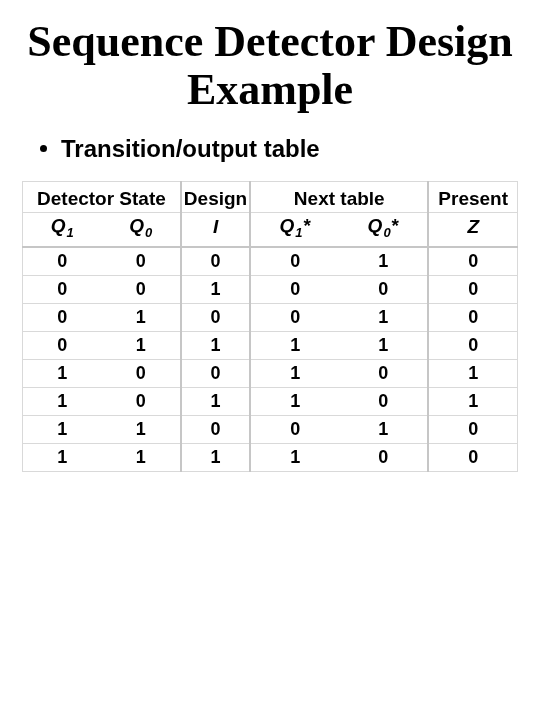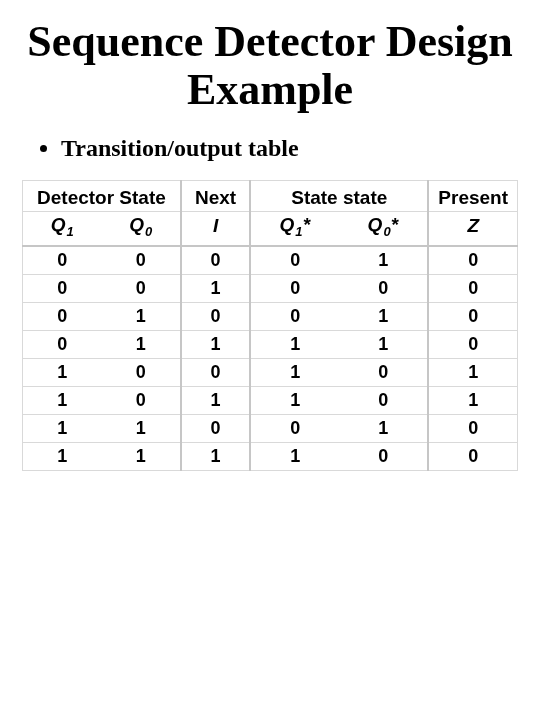--- a/index.html
+++ b/index.html
@@ -18,21 +18,21 @@
     text-align: center;
     font-weight: 700;
     font-size: 44px;
     line-height: 1.1;
     margin: 8px 0 20px 0;
   }
   .bullet-row {
     display: flex;
     align-items: center;
     margin: 8px 0 18px 22px;
-    font-family: Liberation Serif, serif;
+    font-family: Liberation Sans, sans-serif;
   }
   .bullet-dot {
     width: 7px;
     height: 7px;
     border-radius: 50%;
     background: #000;
     margin-right: 14px;
   }
   .bullet-text {
     font-size: 24px;
@@ -118,22 +118,22 @@
         <col class="c-q1">
           <col class="c-q0">
           <col class="c-i">
           <col class="c-q1s">
           <col class="c-q0s">
           <col class="c-z">
       </colgroup>
       <thead>
         <tr class="group">
           <th colspan="2" class="sep-right">Detector State</th>
-          <th class="sep-right">Next</th>
-          <th colspan="2" class="sep-right">State state</th>
+          <th class="sep-right">Design</th>
+          <th colspan="2" class="sep-right">Next table</th>
           <th>Present</th>
         </tr>
         <tr class="cols" id="col-header-row">
 
         <th><span>Q</span><span class="sub">1</span></th>
             <th class="sep-right"><span>Q</span><span class="sub">0</span></th>
             <th class="sep-right"><span>I</span></th>
             <th><span>Q</span><span class="sub">1</span><span style="font-style: normal; margin-left: 1px;">*</span></th>
             <th class="sep-right"><span>Q</span><span class="sub">0</span><span style="font-style: normal; margin-left: 1px;">*</span></th>
             <th><span>Z</span></th>

